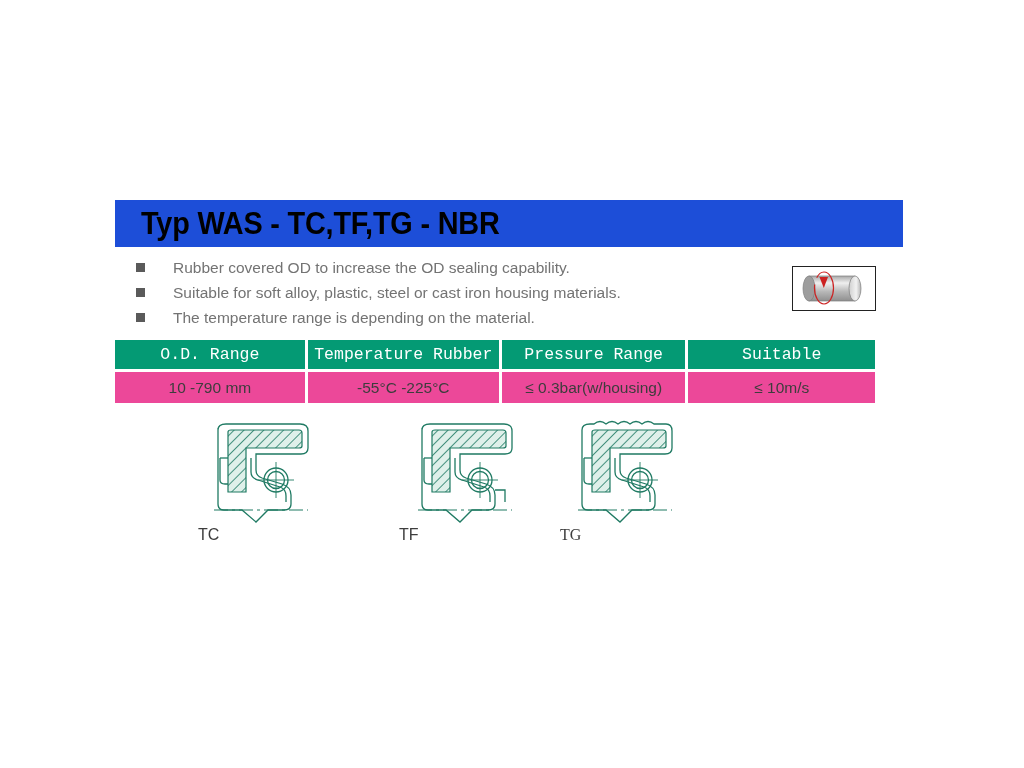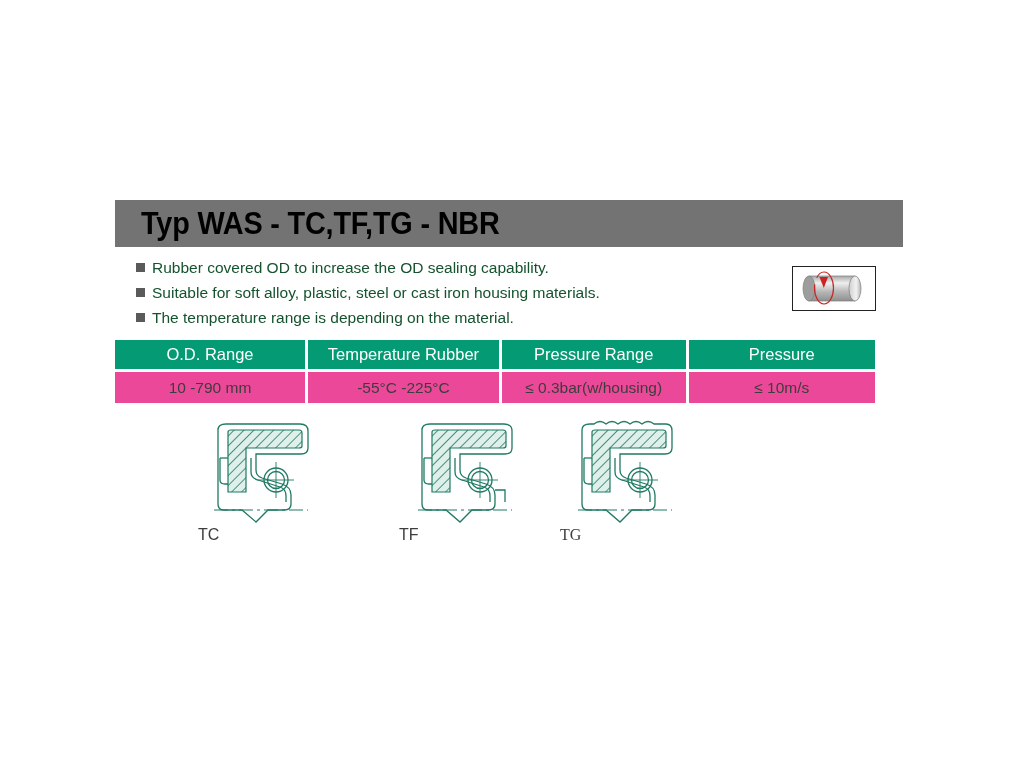--- a/index.html
+++ b/index.html
@@ -8,21 +8,21 @@
     background:#ffffff;
     font-family:"Liberation Sans", sans-serif;
     overflow:hidden;
     position:relative;
   }
   .sheet{position:absolute;inset:0;}
 
   
   .title-band{
     position:absolute;left:115px;top:200px;width:788px;height:47px;
-    background:#737373;
+    background:#1d4ed8;
     display:flex;align-items:center;
   }
   .title-text{
     margin-left:26px;
     font-family:"Liberation Sans", sans-serif;
     font-weight:bold;
     font-size:31px;
     letter-spacing:-0.2px;
     color:#000000;
     transform:scaleX(0.93);
@@ -38,23 +38,24 @@
     display:flex;align-items:flex-start;
     margin-bottom:3px;
     height:22px;
   }
   .bullet-mark{
     width:9px;height:9px;background:#5a5a5a;
     margin-top:6px;margin-right:7px;flex:none;
   }
   .bullet-text{
     font-size:15.5px;
-    color:#14532d;
+    color:#737373;
     line-height:21px;
     white-space:nowrap;
+    margin-left:21px;
   }
 
   
   .shaft-icon{
     position:absolute;left:792px;top:266px;width:84px;height:45px;
     border:1.6px solid #222;
     background:#ffffff;
     box-sizing:border-box;
   }
 
@@ -69,20 +70,21 @@
     text-align:center;
     vertical-align:middle;
     font-weight:normal;
   }
   .spec-table th{
     background:#049a74;
     color:#ffffff;
     font-size:16.5px;
     height:29px;
     border-right:3px solid #ffffff;
+    font-family:Liberation Mono, monospace;
   }
   .spec-table th:last-child{border-right:none;}
   .spec-table td{
     background:#ec4899;
     color:#3d3d3d;
     font-size:15.5px;
     height:31px;
     border-right:3px solid #ffffff;
     border-top:3px solid #ffffff;
   }
@@ -153,21 +155,21 @@
       <path d="M26.5 10 L35 10 L30.8 21 Z" fill="#cc2222"></path>
     </svg>
   </div>
 
   <table class="spec-table">
     <thead>
       <tr>
         <th style="width:193px">O.D. Range</th>
         <th style="width:193px">Temperature Rubber</th>
         <th style="width:185px">Pressure Range</th>
-        <th style="width:189px">Pressure</th>
+        <th style="width:189px">Suitable</th>
       </tr>
     </thead>
     <tbody>
       <tr>
         <td>10 -790 mm</td>
         <td>-55°C -225°C</td>
         <td>≤ 0.3bar(w/housing)</td>
         <td>≤ 10m/s</td>
       </tr>
     </tbody>

